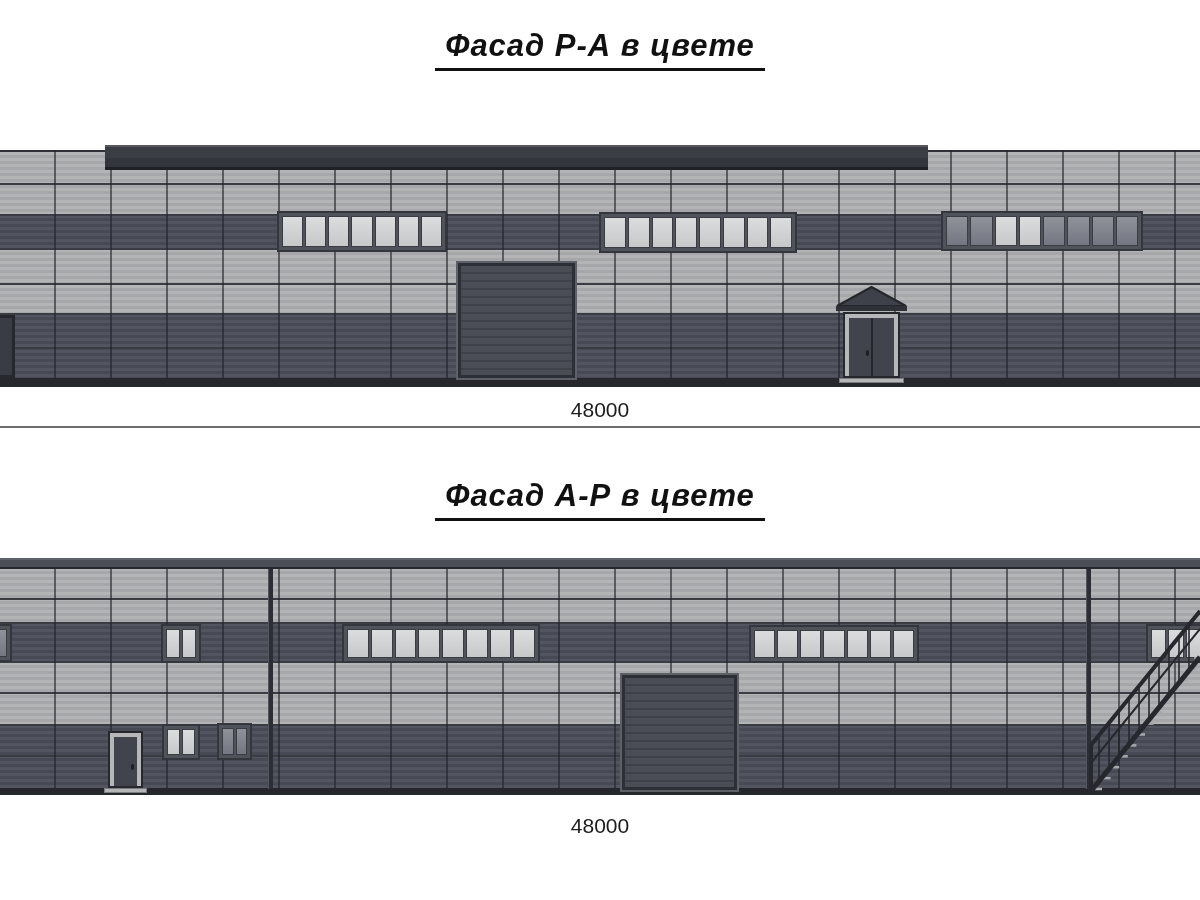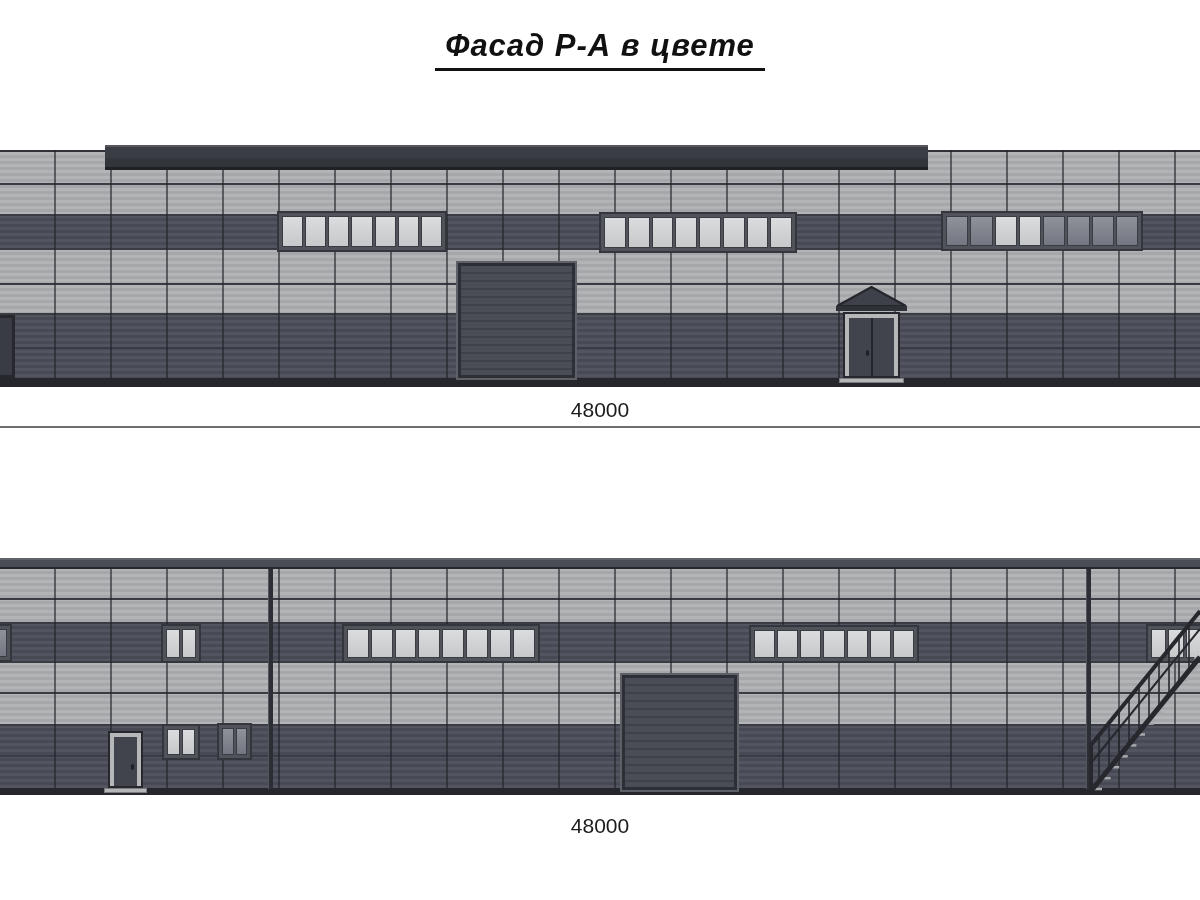--- a/index.html
+++ b/index.html
@@ -101,20 +101,23 @@
       <div class="abs threshold" style="left: 839px; top: 378px; width: 65px; height: 5px;"></div>
       <svg viewBox="0 0 71 28" width="71" height="28" style="position: absolute; left: 836px; top: 285px;">
         <polygon points="1,21 35.5,2 70,21" fill="#3e414a" stroke="#24262b" stroke-width="2"></polygon>
         <rect x="0" y="21" width="71" height="5" fill="#2f3138"></rect>
       </svg>
       <div class="abs edge-door" style="left: 0px; top: 315px; width: 15px; height: 63px;"></div>
     </div>
   <div class="dim-label" id="dimlabel-0" style="top: 398px;">48000</div>
   <div class="abs dim-line" id="dimline-0" style="left: 0px; width: 1200px; top: 426px; height: 2px;"></div>
 
+  <div class="facade-title" id="title-1" style="top: 478px;">
+    <span>Фасад А-Р в цвете</span>
+  </div>
   <div class="abs" id="facade-layer-1" style="left:0;top:0;width:1200px;height:900px;">
       <div class="abs band-light" style="left: 0px; top: 568px; width: 1200px; height: 55px;"></div>
       <div class="abs band-dark" style="left: 0px; top: 623px; width: 1200px; height: 39px;"></div>
       <div class="abs band-light" style="left: 0px; top: 662px; width: 1200px; height: 63px;"></div>
       <div class="abs band-dark" style="left: 0px; top: 725px; width: 1200px; height: 63px;"></div>
       <div class="abs joint" style="left: 0px; top: 622px; width: 1200px; height: 2px;"></div>
       <div class="abs joint" style="left: 0px; top: 661px; width: 1200px; height: 2px;"></div>
       <div class="abs joint" style="left: 0px; top: 724px; width: 1200px; height: 2px;"></div>
       <div class="abs joint" style="left: 0px; top: 598px; width: 1200px; height: 2px;"></div>
       <div class="abs joint" style="left: 0px; top: 692px; width: 1200px; height: 2px;"></div>

